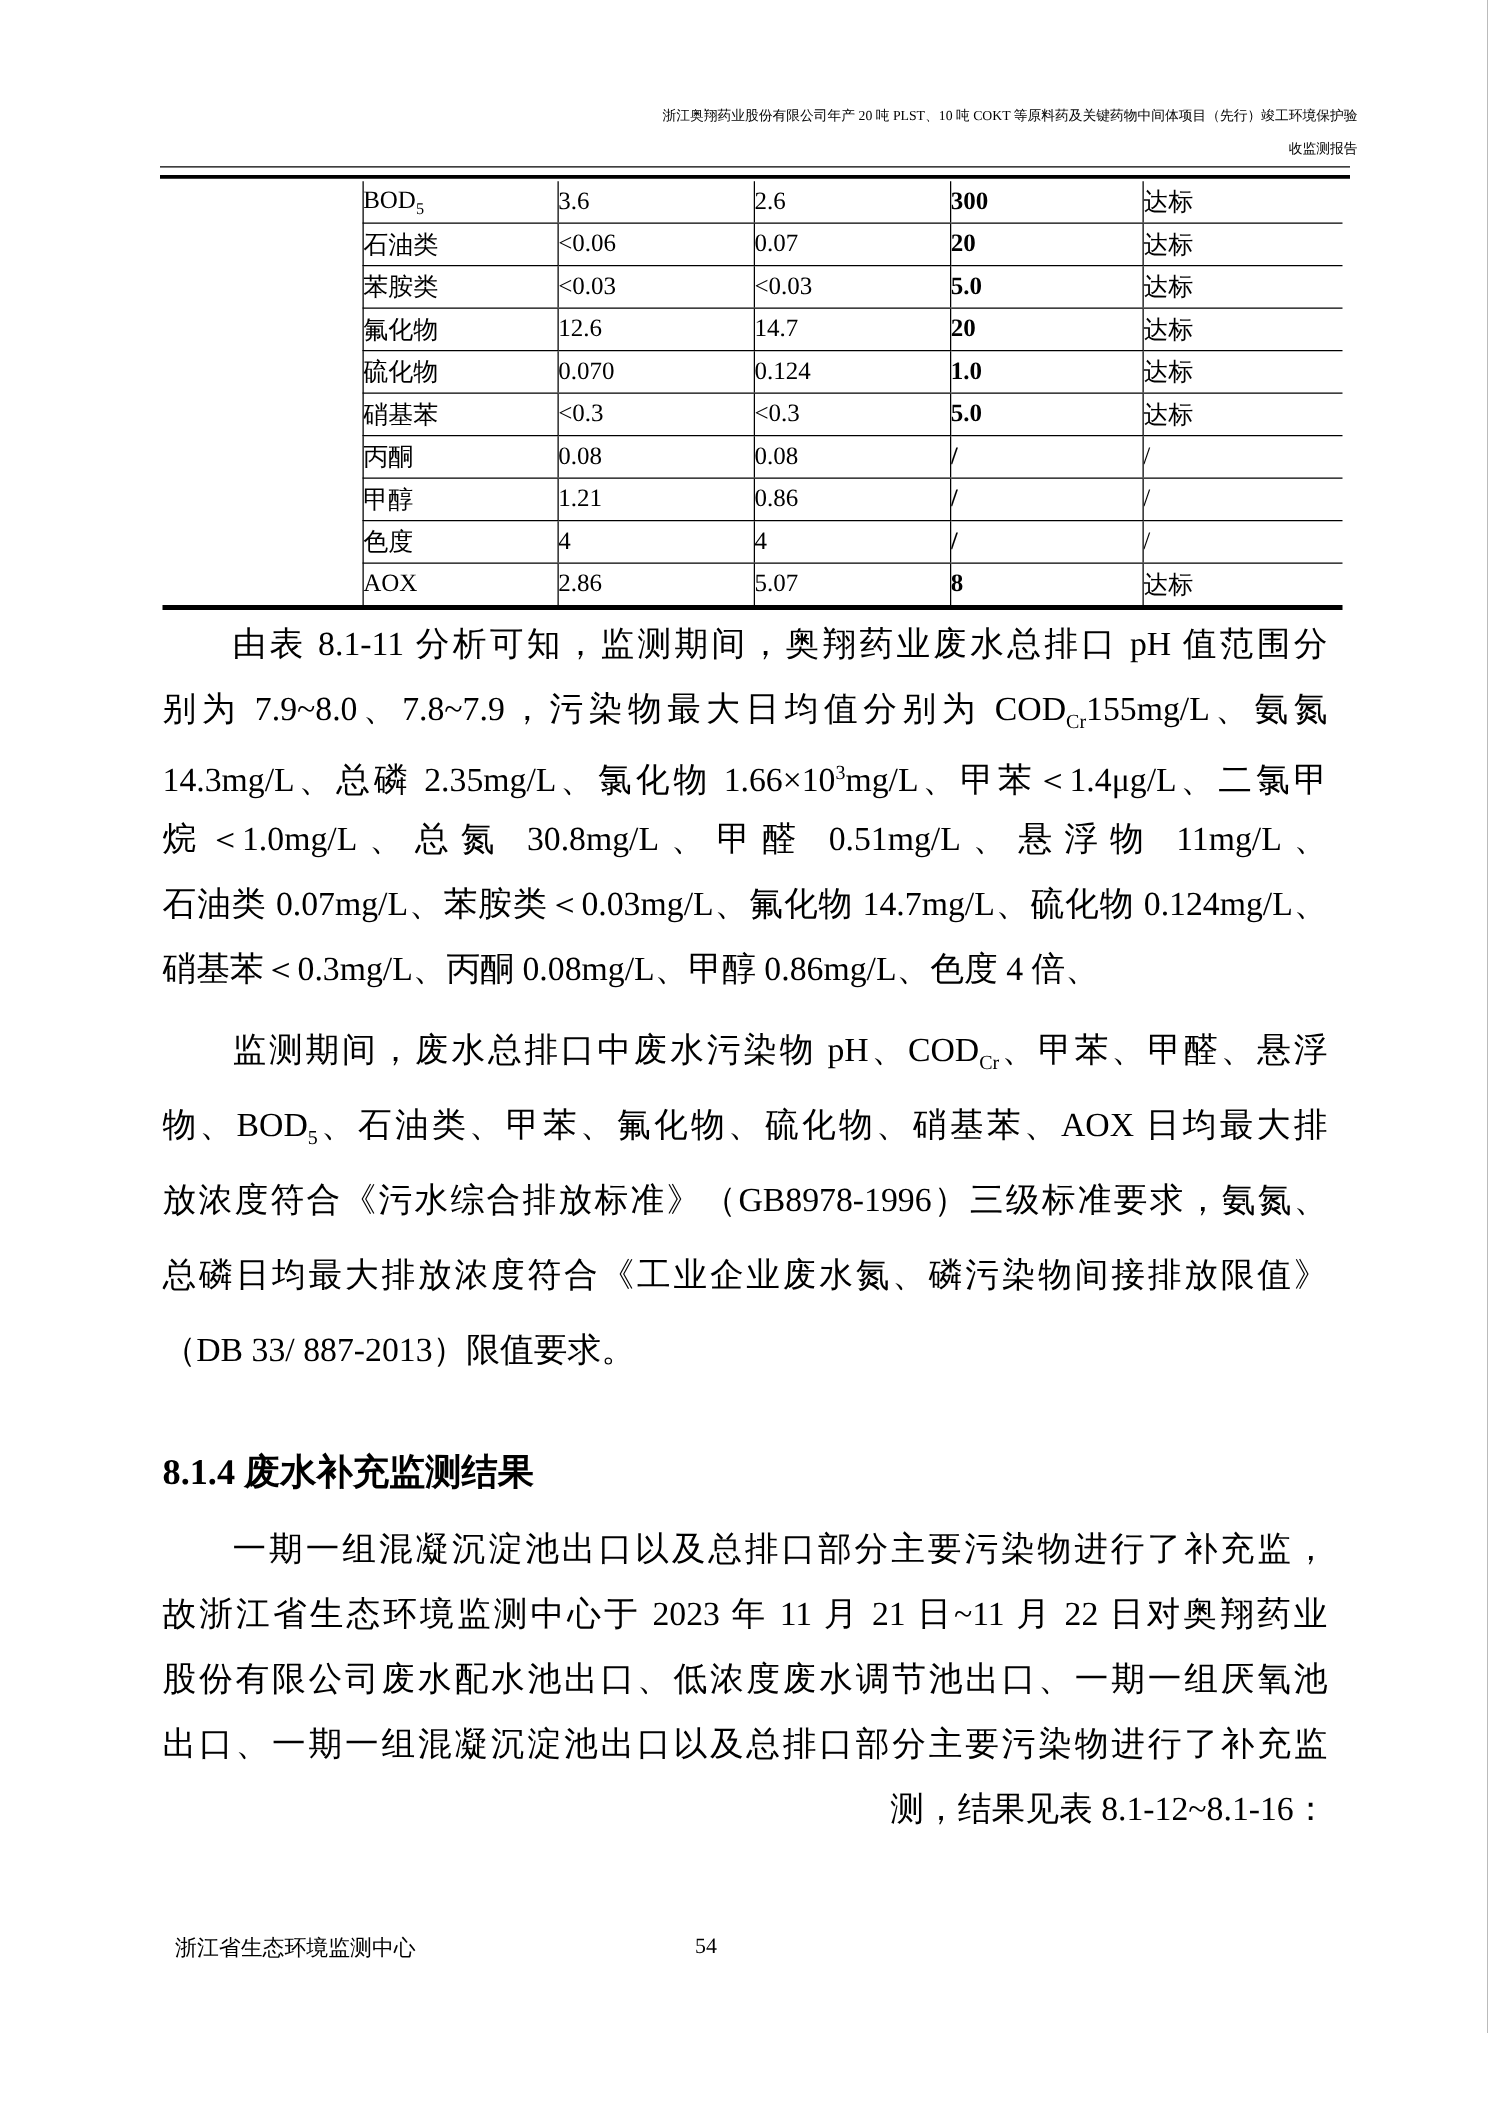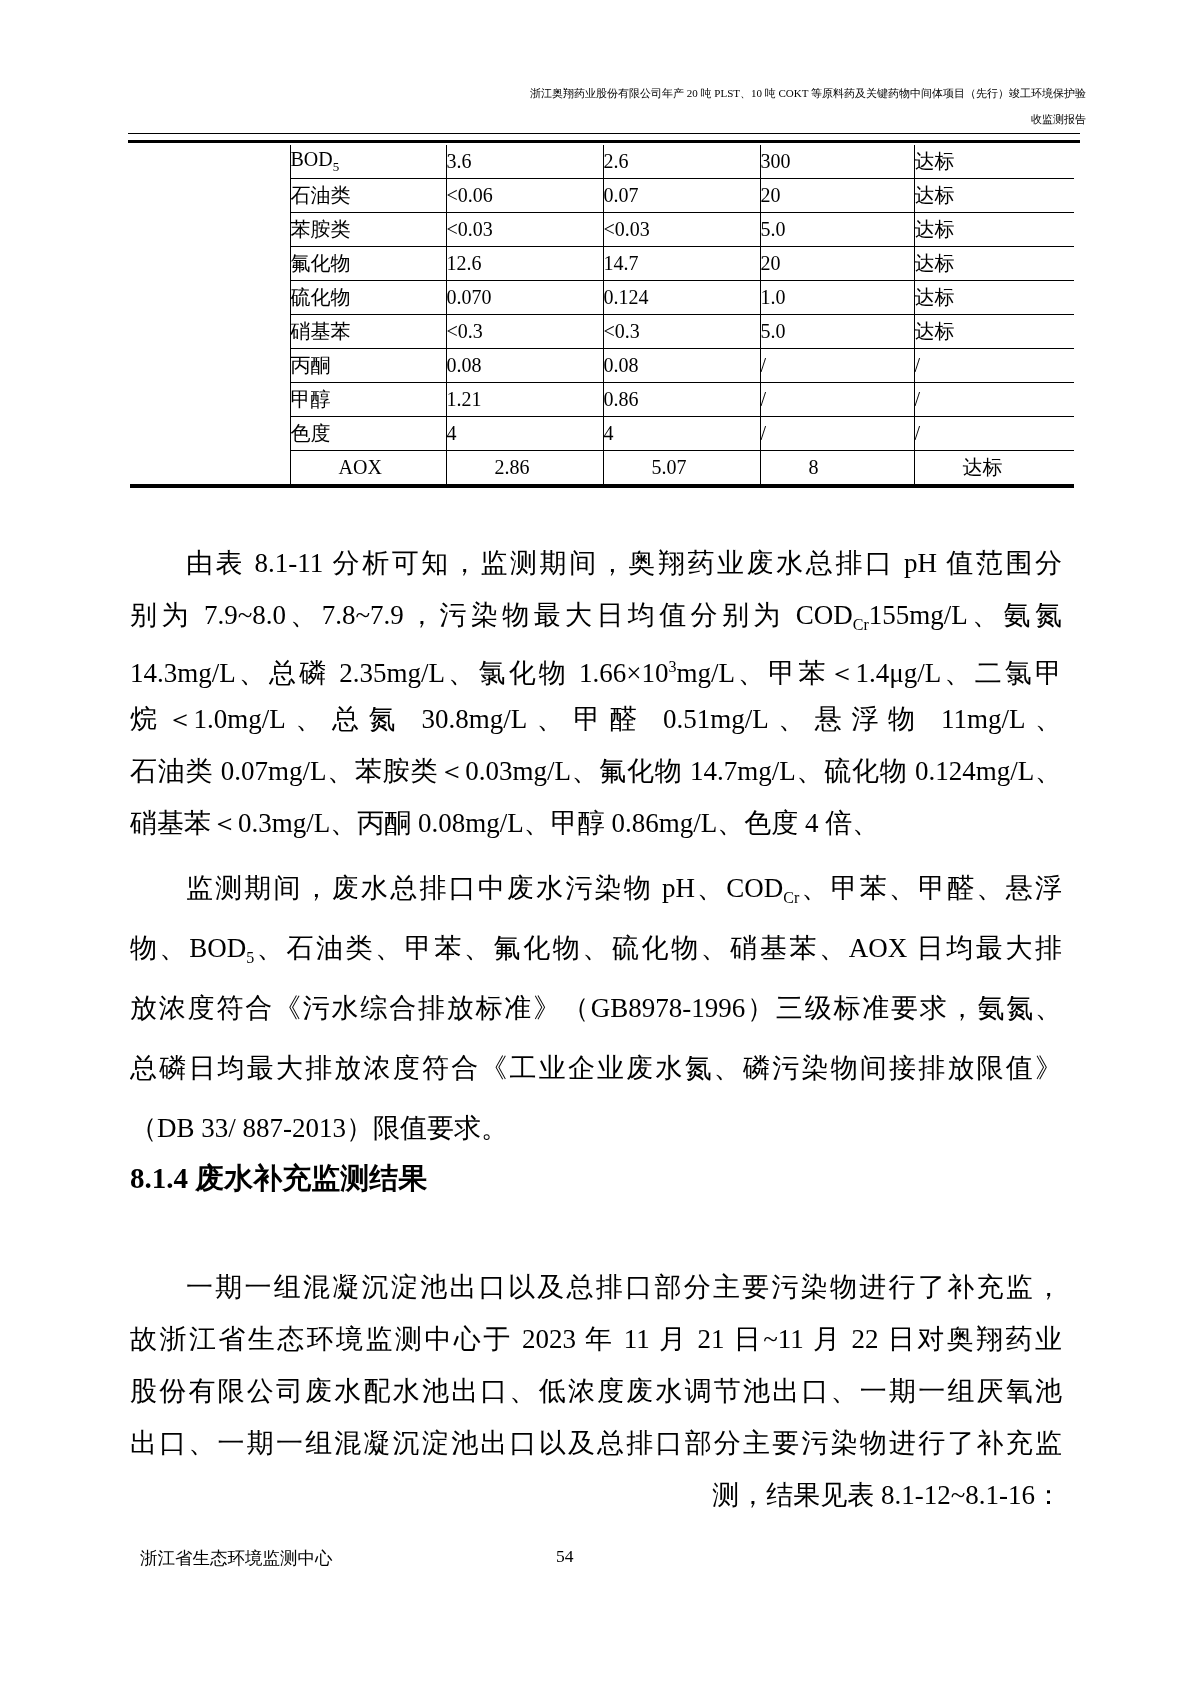--- a/index.html
+++ b/index.html
@@ -25,31 +25,31 @@
     border-collapse:collapse;table-layout:fixed;
     width:944px;
     border-bottom:4px solid #000;
     font-size:20px;
   }
   table.monitoring td{
     height:33px;padding:0;text-align:left;vertical-align:middle;
     border-left:1px solid #000;border-bottom:1px solid #000;
     overflow:hidden;white-space:nowrap;
   }
-  table.monitoring tr:last-child td{border-bottom:none;padding-left:48px;}
+  table.monitoring tr:last-child td{border-bottom:none;}
   table.monitoring td.spacer{border:none;background:#fff;}
   table.monitoring td.param{}
-  table.monitoring td.limit{font-weight:normal;margin-top:28px;}
+  table.monitoring td.limit{font-weight:bold;margin-top:28px;}
   table.monitoring td.result{border-right:none;}
   table.monitoring sub{font-size:13px;}
   
   .para{position:absolute;left:130px;width:932px;font-size:27px;}
   .para .line{overflow:hidden;}
   .para .line.justify{text-align:justify;text-align-last:justify;}
-  .para .line.indent{padding-left:56px;margin-top:48px;}
+  .para .line.indent{padding-left:56px;}
   .para .line.indent.justify{text-align-last:justify;}
   .para sub{font-size:16px;}
   .para sup{font-size:16px;}
   #p1{top:489px;} #p1 .line{height:52px;line-height:52px;}
   #p2{top:810px;} #p2 .line{height:60px;line-height:60px;}
   #p3{top:1213px;} #p3 .line{height:52px;line-height:52px;text-align:right;}
   
   .sec-heading{
     position:absolute;top:1160px;left:130px;width:932px;
     font-size:29px;font-weight:bold;line-height:36px;

